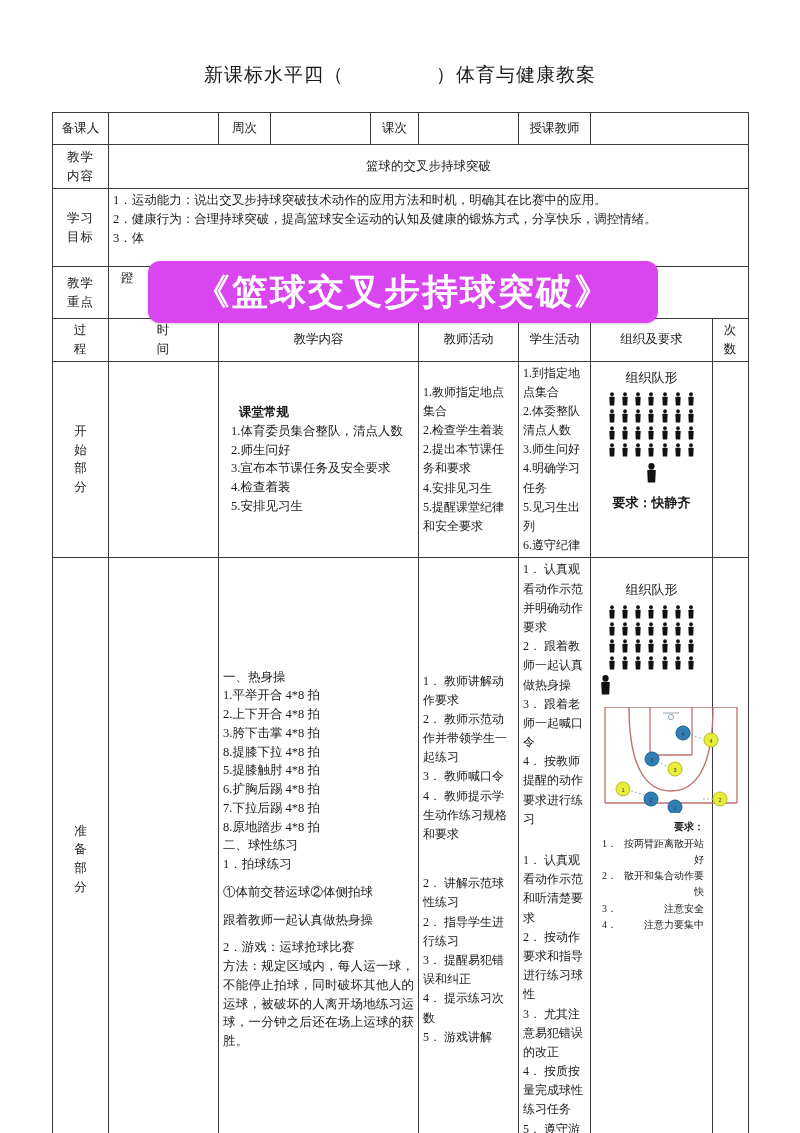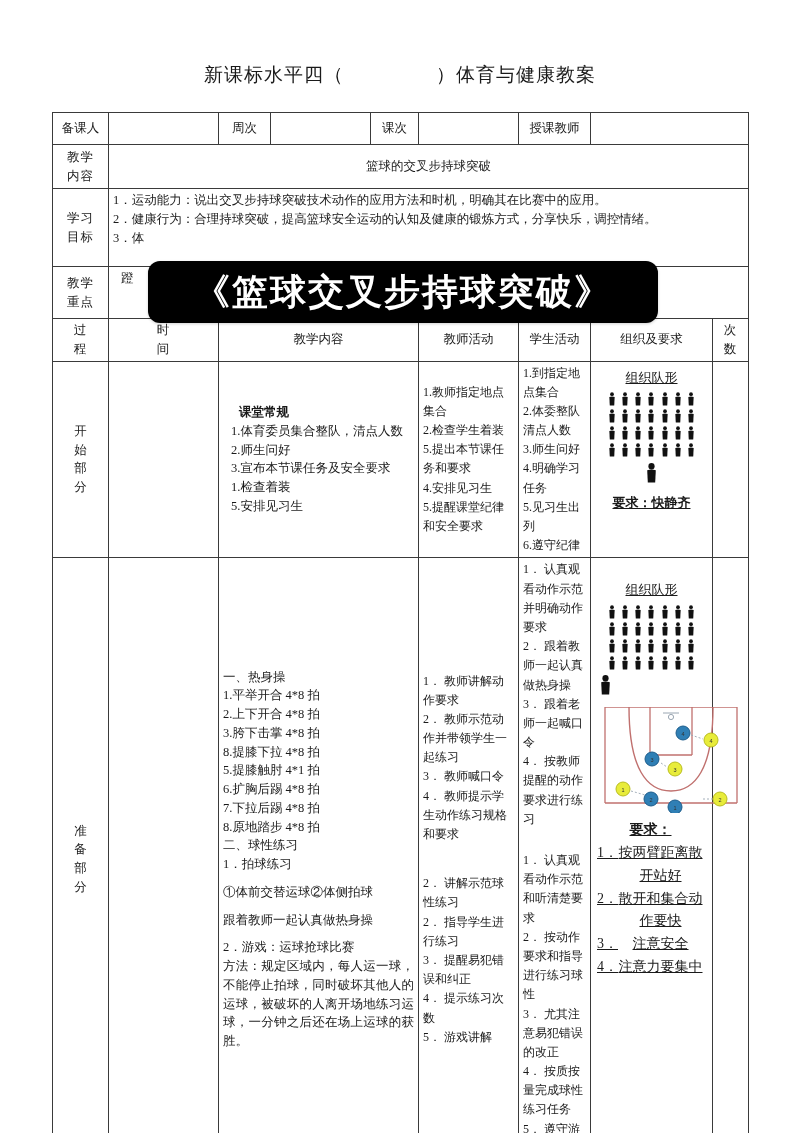--- a/index.html
+++ b/index.html
@@ -49,44 +49,44 @@
   }
   .content-cell.narrow{ font-size:12px;line-height:1.6; }
   .bold{font-weight:bold;}
   .gap{height:9px;}
 
   
   .obj{ padding:8px 10px 8px 12px;font-size:12.6px;line-height:1.78; }
   .obj div{white-space:nowrap;}
 
   
-  .org-wrap{ text-align:center;padding-top:4px;text-decoration:underline; }
+  .org-wrap{ text-align:center;padding-top:4px; }
   .org-title{ font-size:13px;margin-bottom:5px; }
   .grid-people{
     display:grid;grid-template-columns:repeat(7,1fr);
     justify-items:center;align-items:center;
     row-gap:3px;margin:0 10px;
   }
   .leader{ margin:6px auto 4px; }
   .req-line{ font-weight:bold;font-size:13px;margin-top:3px; }
 
   
   .court{ margin:6px auto 4px;display:block; }
 
   
-  .req-list{ font-size:14px;line-height:1.62;padding:2px 4px 4px 2px;text-align:center; }
+  .req-list{ font-size:10px;line-height:1.62;padding:2px 4px 4px 2px;text-align:right; }
   .req-head{font-weight:bold;margin-bottom:1px;}
   .req-row{display:flex;}
   .req-num{width:20px;flex:none;}
   .req-txt{flex:1;}
 
   
   .banner{
     position:absolute;left:148px;top:261px;width:510px;height:62px;
-    background:#000000;border-radius:12px;
+    background:#d946ef;border-radius:12px;
     display:flex;align-items:center;justify-content:center;
     box-shadow:0 1px 3px rgba(0,0,0,.18);
     z-index:50;
   }
   .banner span{
     color:#ffffff;font-weight:bold;font-size:36px;letter-spacing:2px;
     font-family:"DejaVu Sans","Liberation Sans",sans-serif;
     white-space:nowrap;
   }
 </style>
@@ -161,27 +161,27 @@
       <td class="lbl"><span style="white-space:pre-line">开
 始
 部
 分</span></td>
       <td></td>
       <td colspan="3" class="content-cell">
         <div class="bold" style="padding-left:16px">课堂常规</div>
         <div style="padding-left:8px">1.体育委员集合整队，清点人数</div>
         <div style="padding-left:8px">2.师生问好</div>
         <div style="padding-left:8px">3.宣布本节课任务及安全要求</div>
-        <div style="padding-left:8px">1.检查着装</div>
+        <div style="padding-left:8px">4.检查着装</div>
         <div style="padding-left:8px">5.安排见习生</div>
       </td>
       <td class="content-cell narrow">
         <div>1.教师指定地点集合</div>
         <div>2.检查学生着装</div>
-        <div>5.提出本节课任务和要求</div>
+        <div>2.提出本节课任务和要求</div>
         <div>4.安排见习生</div>
         <div>5.提醒课堂纪律和安全要求</div>
       </td>
       <td class="content-cell narrow">
         <div>1.到指定地点集合</div>
         <div>2.体委整队清点人数</div>
         <div>3.师生问好</div>
         <div>4.明确学习任务</div>
         <div>5.见习生出列</div>
         <div>6.遵守纪律</div>
@@ -320,21 +320,21 @@
 备
 部
 分</span></td>
       <td></td>
       <td colspan="3" class="content-cell">
         <div>一、热身操</div>
         <div>1.平举开合 4*8 拍</div>
         <div>2.上下开合 4*8 拍</div>
         <div>3.胯下击掌 4*8 拍</div>
         <div>8.提膝下拉 4*8 拍</div>
-        <div>5.提膝触肘 4*1 拍</div>
+        <div>5.提膝触肘 4*8 拍</div>
         <div>6.扩胸后踢 4*8 拍</div>
         <div>7.下拉后踢 4*8 拍</div>
         <div>8.原地踏步 4*8 拍</div>
         <div>二、球性练习</div>
         <div>1．拍球练习</div>
         <div class="gap"></div>
         <div>①体前交替运球②体侧拍球</div>
         <div class="gap"></div>
         <div>跟着教师一起认真做热身操</div>
         <div class="gap"></div>

